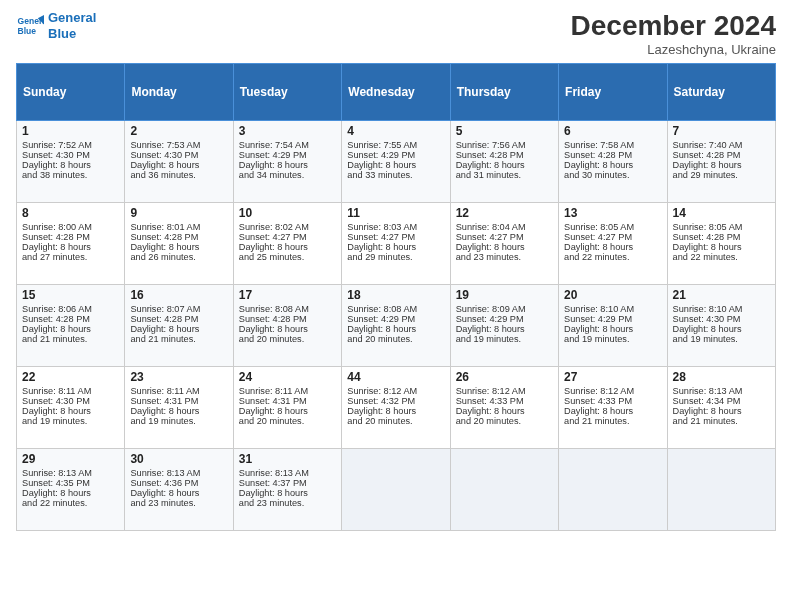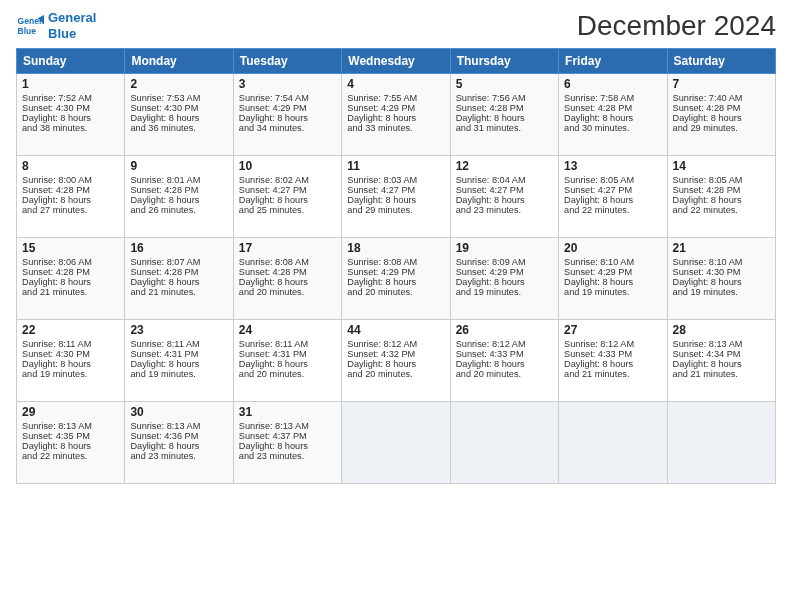--- a/index.html
+++ b/index.html
@@ -39,38 +39,38 @@
     .logo-icon {
       width: 28px;
       height: 28px;
     }
     .title-block {
       text-align: right;
     }
     .month-title {
       font-size: 28px;
       color: #333;
-      font-weight: normal;
+      font-weight: bold;
     }
     .subtitle {
       font-size: 13px;
       color: #555;
     }
     .calendar {
       width: 100%;
       border-collapse: collapse;
       table-layout: fixed;
     }
     .calendar thead th {
       background: #2b6cb0;
       color: #fff;
       font-size: 12px;
       font-weight: bold;
       text-align: left;
-      padding: 5px 6px;
+      padding: 21px 6px;
       border: 1px solid #4a90d9;
     }
     .calendar tbody td {
       vertical-align: top;
       border: 1px solid #ccc;
       padding: 3px 5px;
       font-size: 9.2px;
       color: #333;
       height: 82px;
       background: #fff;
@@ -107,20 +107,21 @@
         <text x="2" y="28" font-size="11" fill="#1a6fba" font-weight="bold" font-family="Arial">Blue</text>
         <polygon points="28,8 36,4 36,16" fill="#1a6fba"></polygon>
       </svg>
       <div class="logo-text">
         <span>General</span><br>
         <span>Blue</span>
       </div>
     </div>
     <div class="title-block">
       <div class="month-title">December 2024</div>
+      <div class="subtitle">Lazeshchyna, Ukraine</div>
     </div>
   </div>
 
   <table class="calendar">
     <thead>
       <tr>
         <th>Sunday</th>
         <th>Monday</th>
         <th>Tuesday</th>
         <th>Wednesday</th>

